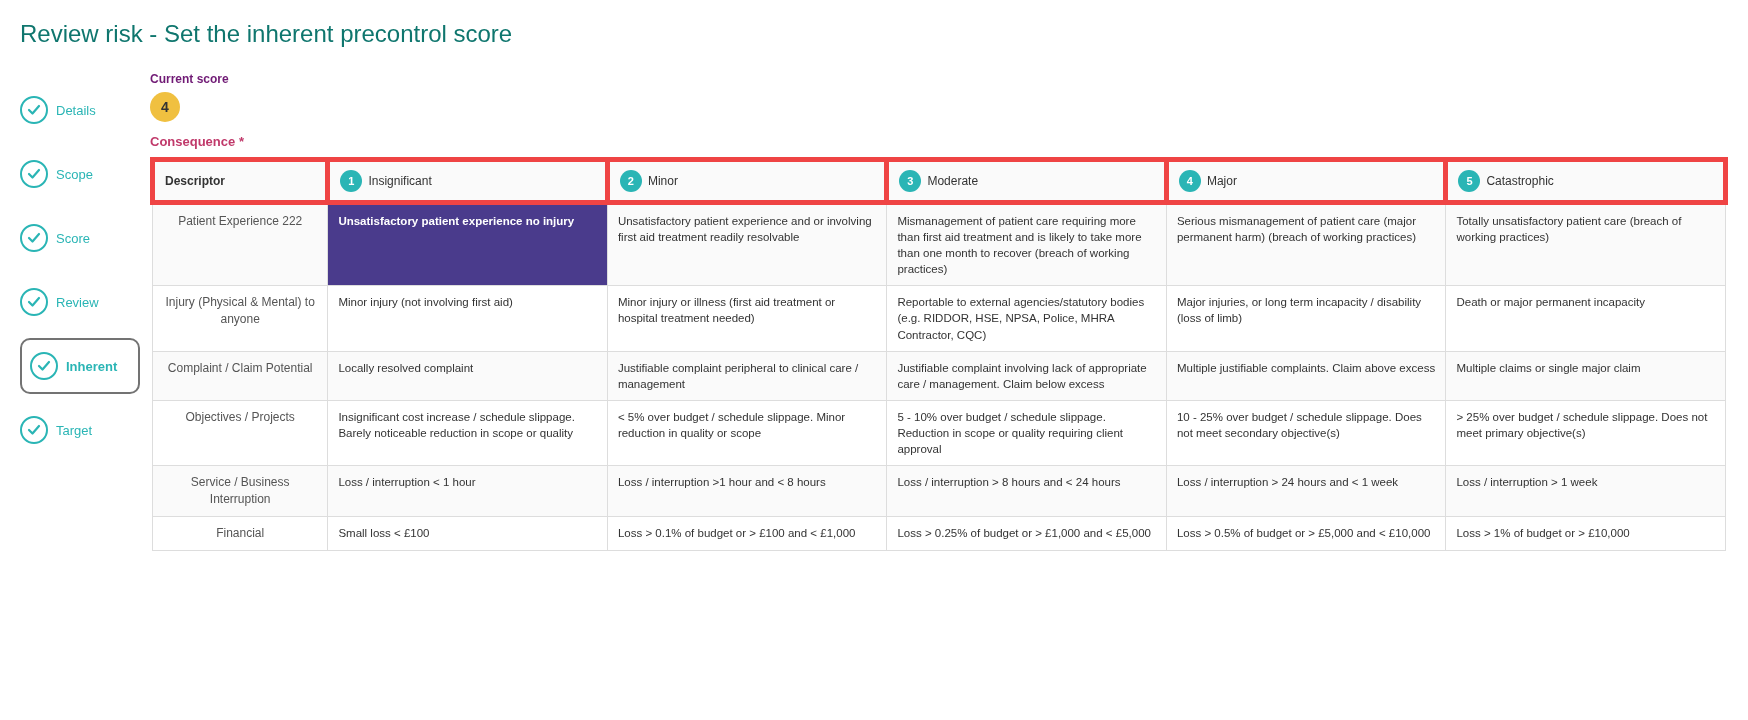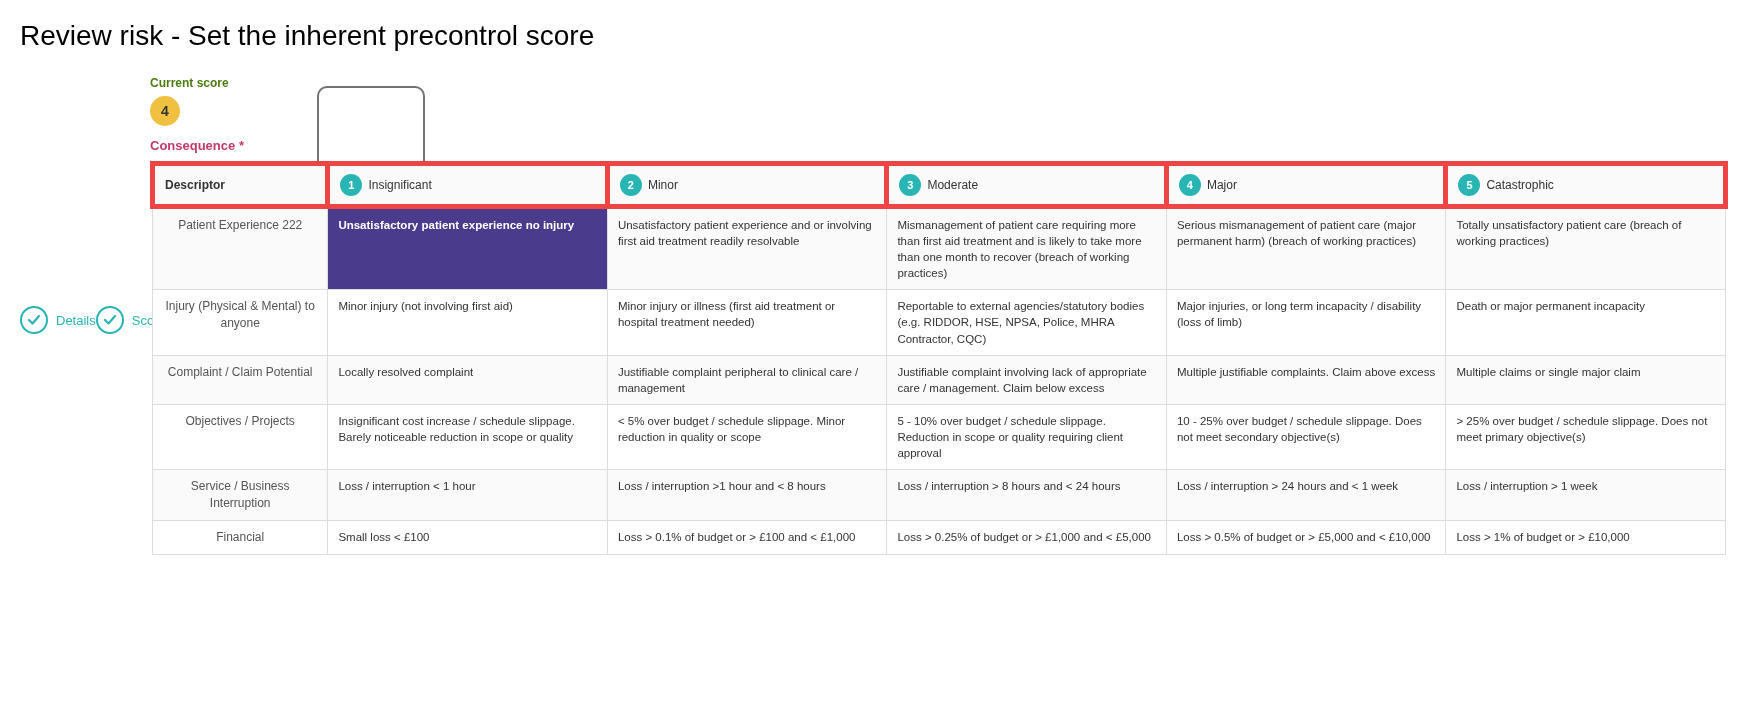--- a/index.html
+++ b/index.html
@@ -1,26 +1,26 @@
 <!DOCTYPE html>
 <html><head>
   <meta charset="utf-8">
   <style>
     * { box-sizing: border-box; margin: 0; padding: 0; }
     body { font-family: Arial, sans-serif; font-size: 12px; color: #333; background: #fff; padding: 20px; }
-    h1 { font-size: 28px; font-weight: normal; color: #000000; margin-bottom: 24px; }
+    h1 { font-size: 24px; font-weight: normal; color: #0f766e; margin-bottom: 24px; }
     .layout { display: flex; gap: 0; }
-    .sidebar { width: 120px; display: flex; flex-direction: row; gap: 0; padding-top: 10px; }
+    .sidebar { width: 120px; display: flex; flex-direction: column; gap: 8px; padding-top: 10px; }
     .sidebar-item { display: flex; align-items: center; gap: 8px; padding: 14px 0; cursor: pointer; }
     .sidebar-item.active { font-weight: bold; border: 2px solid #737373; border-radius: 10px; padding: 12px 8px; }
     .check-circle { width: 28px; height: 28px; border-radius: 50%; border: 2.5px solid #2ab5b5; display: flex; align-items: center; justify-content: center; flex-shrink: 0; }
     .check-circle svg { width: 14px; height: 14px; }
     .sidebar-label { color: #2ab5b5; font-size: 13px; }
     .main { flex: 1; padding-left: 10px; }
-    .score-label { font-size: 12px; font-weight: bold; color: #4d7c0f; margin-bottom: 6px; }
+    .score-label { font-size: 12px; font-weight: bold; color: #701a75; margin-bottom: 6px; }
     .score-badge { width: 30px; height: 30px; border-radius: 50%; background: #f0c040; display: flex; align-items: center; justify-content: center; font-weight: bold; font-size: 14px; color: #333; margin-bottom: 12px; }
     .consequence-label { font-size: 13px; font-weight: bold; color: #333; margin-bottom: 8px; }
     .consequence-label span { color: #c0396a; }
     table { width: 100%; border-collapse: collapse; table-layout: fixed; }
     thead tr { background: #e8f7f7; }
     thead th { padding: 8px 10px; text-align: left; font-weight: normal; font-size: 12px; border: 5px solid #ef4444; }
     thead th.descriptor-col { width: 160px; font-weight: bold; color: #333; }
     thead th.score-col { width: 255px; }
     .score-header { display: flex; align-items: center; gap: 6px; }
     .score-num { width: 22px; height: 22px; border-radius: 50%; background: #2ab5b5; display: flex; align-items: center; justify-content: center; color: #fff; font-weight: bold; font-size: 11px; flex-shrink: 0; }

